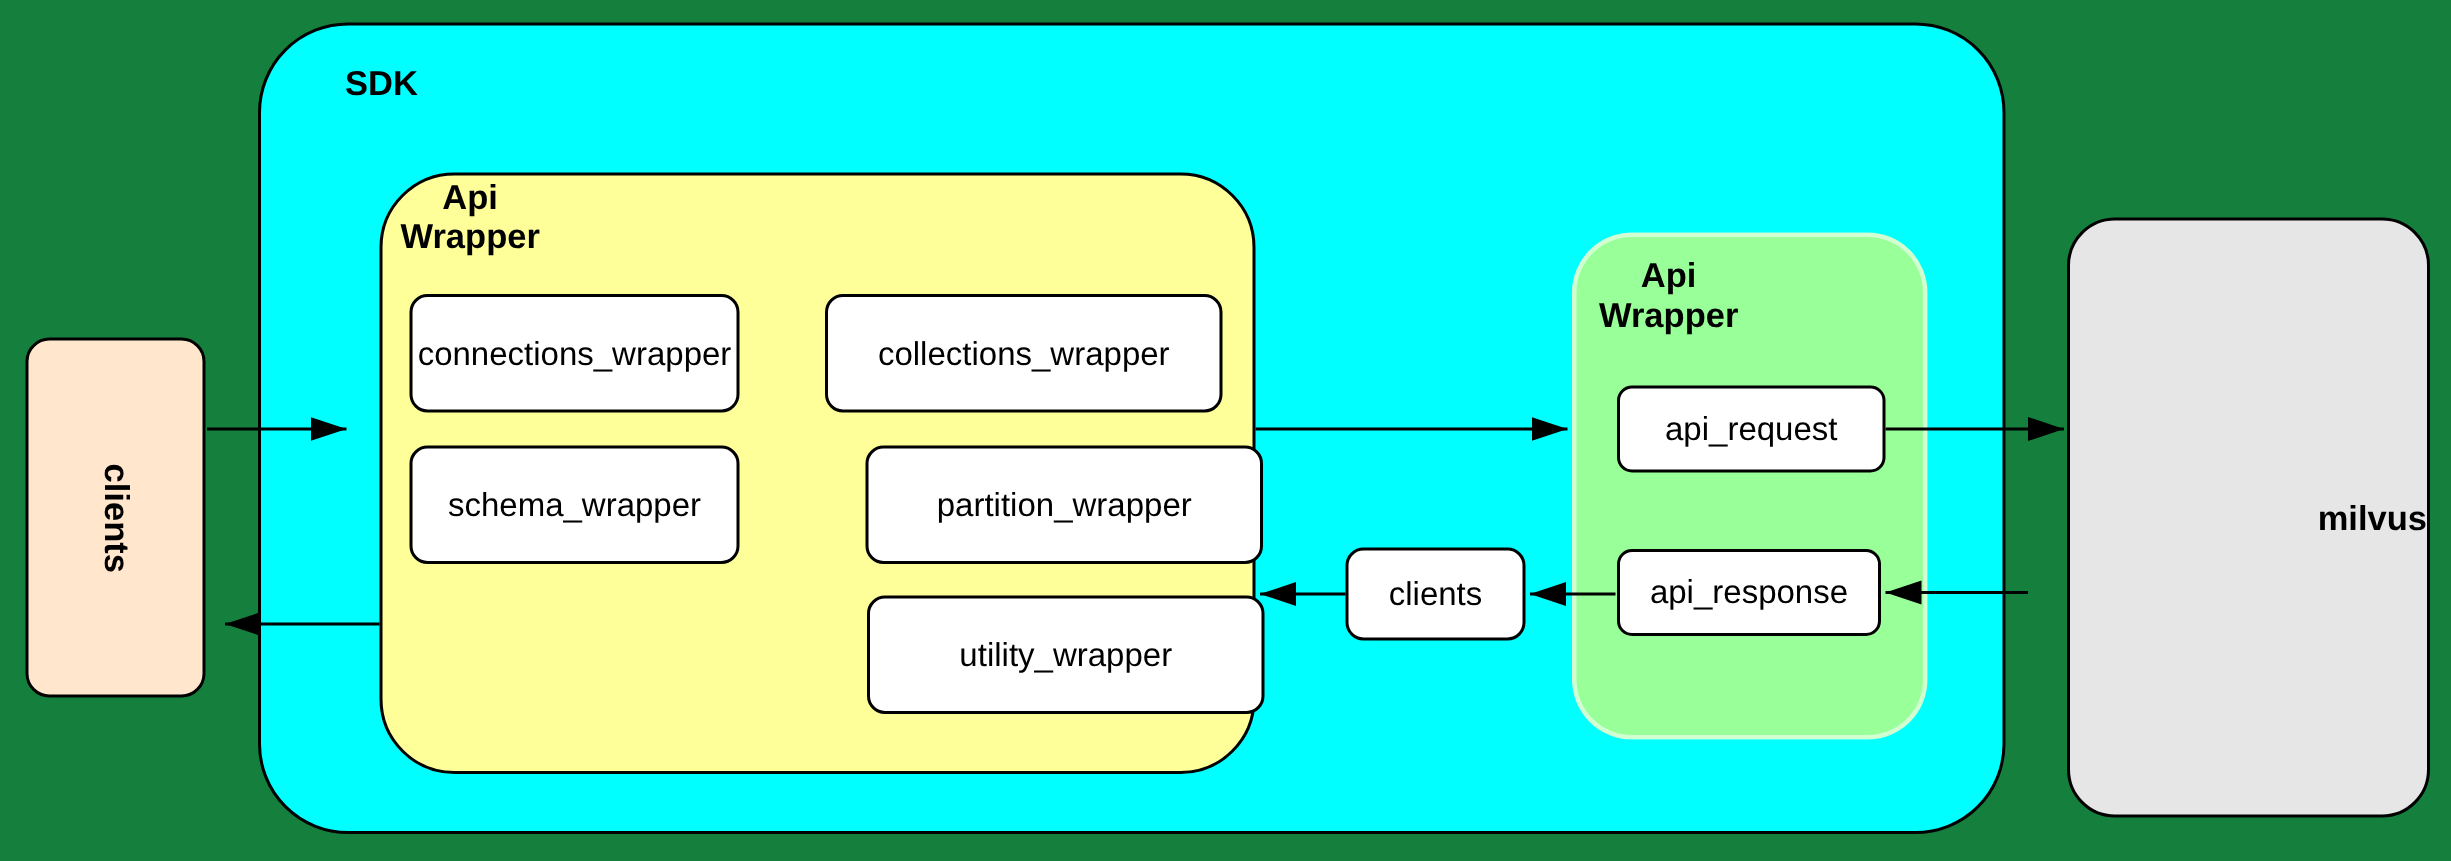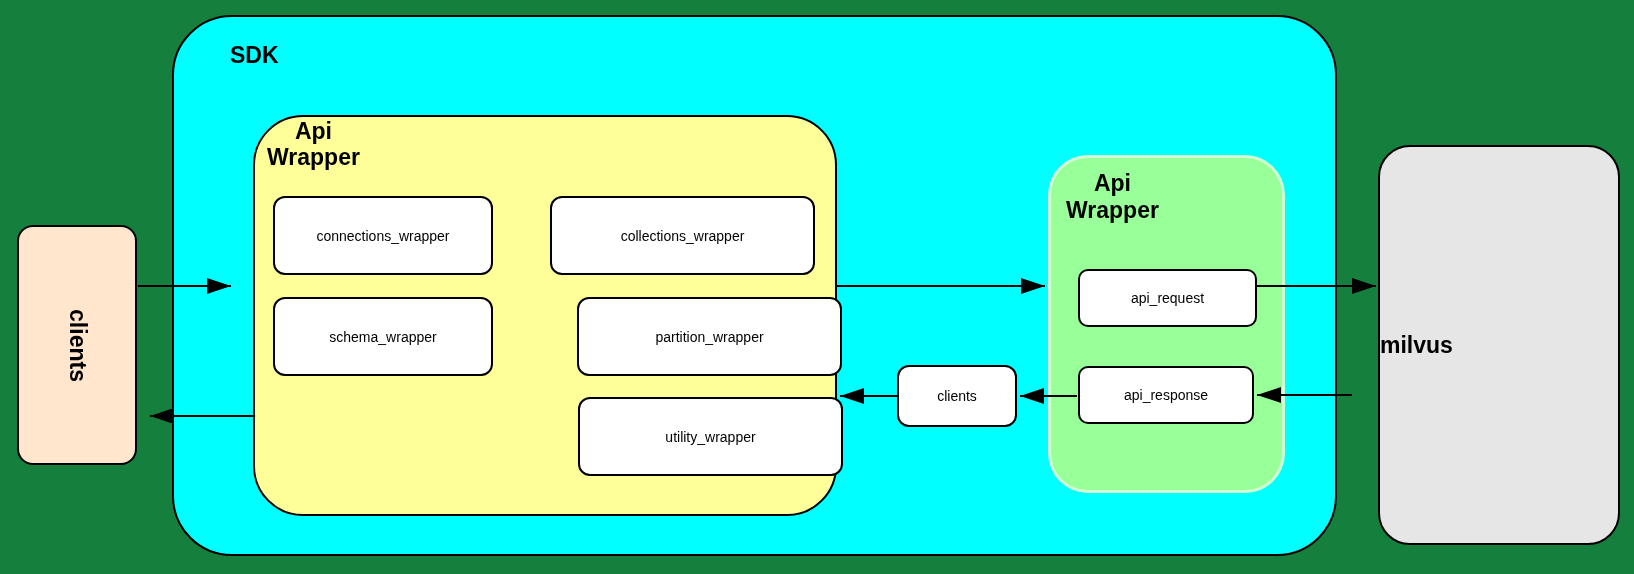--- a/index.html
+++ b/index.html
@@ -19,21 +19,21 @@
     position: absolute;
     box-sizing: border-box;
     border: 2px solid #000000;
   }
   .node {
     display: flex;
     align-items: center;
     justify-content: center;
     background: #ffffff;
     border-radius: 12px;
-    font-size: 14px;
+    font-size: 22px;
     color: #000000;
     text-align: center;
     white-space: nowrap;
   }
   .container-label {
     position: absolute;
     font-weight: bold;
     font-size: 23px;
     color: #000000;
     line-height: 26px;
@@ -69,34 +69,34 @@
     left: 1048px; top: 155px; width: 237px; height: 338px;
     background: #99ff99;
     border: 3px solid rgba(255,255,255,0.55);
     border-radius: 40px;
   }
   .apigateway-label { left: 1066px; top: 170px; line-height: 27px; }
   .milvus-box {
     left: 1378px; top: 145px; width: 242px; height: 400px;
     background: #e6e6e6;
     border-radius: 32px;
-    display: flex; align-items: center; justify-content: flex-start;
+    display: flex; align-items: center; justify-content: flex-end;
     font-weight: bold;
     font-size: 23px;
   }
   
   .node-connections { left: 273px; top: 196px; width: 220px; height: 79px; }
   .node-collections { left: 550px; top: 196px; width: 265px; height: 79px; }
   .node-schema      { left: 273px; top: 297px; width: 220px; height: 79px; }
   .node-partition   { left: 577px; top: 297px; width: 265px; height: 79px; }
   .node-index       { left: 273px; top: 397px; width: 220px; height: 79px; }
   .node-utility     { left: 578px; top: 397px; width: 265px; height: 79px; }
   
   .node-checker      { left: 897px;  top: 365px; width: 120px; height: 62px; }
-  .node-api-request  { left: 1078px; top: 257px; width: 179px; height: 58px; border-radius: 10px; margin-top: 12px; }
+  .node-api-request  { left: 1078px; top: 257px; width: 179px; height: 58px; border-radius: 10px; }
   .node-api-response { left: 1078px; top: 366px; width: 176px; height: 58px; border-radius: 10px; }
   
   .edges-svg {
     position: absolute;
     left: 0; top: 0;
     width: 1634px; height: 574px;
     pointer-events: none;
   }
   .edge-line {
     stroke: #000000;

